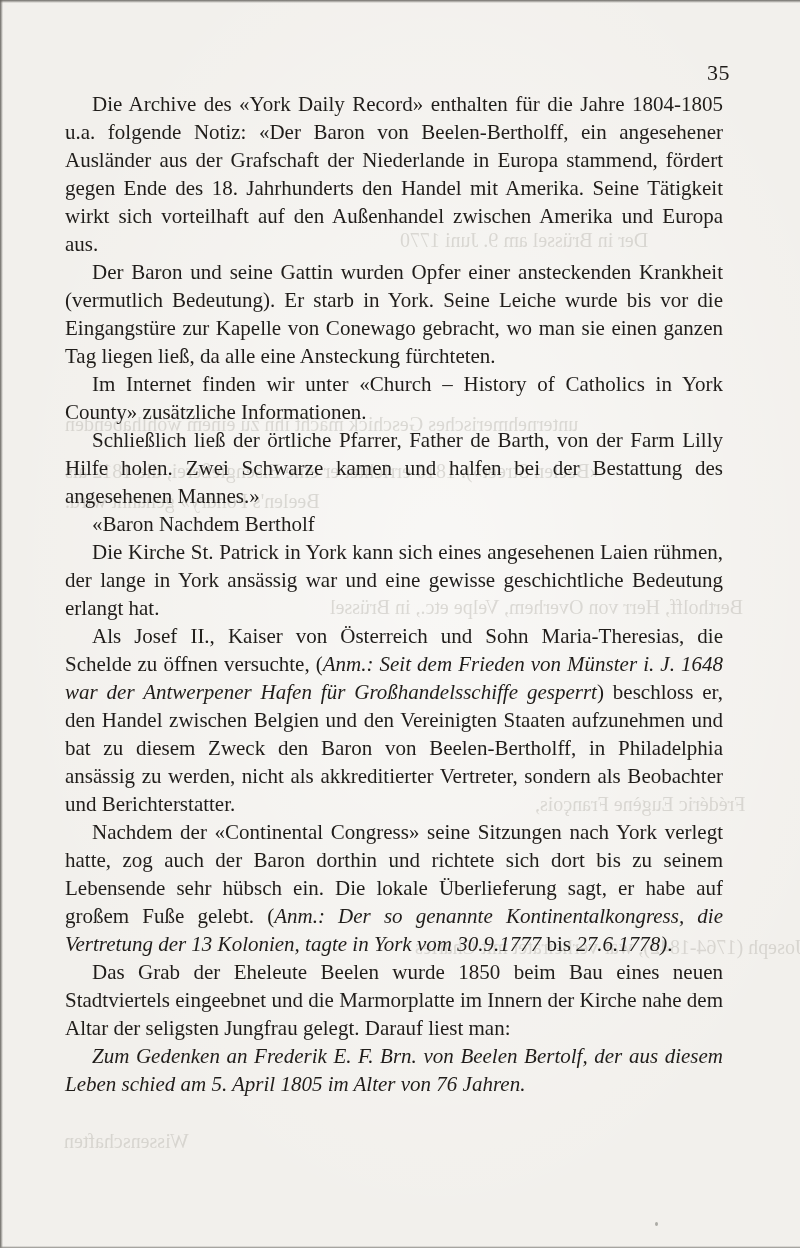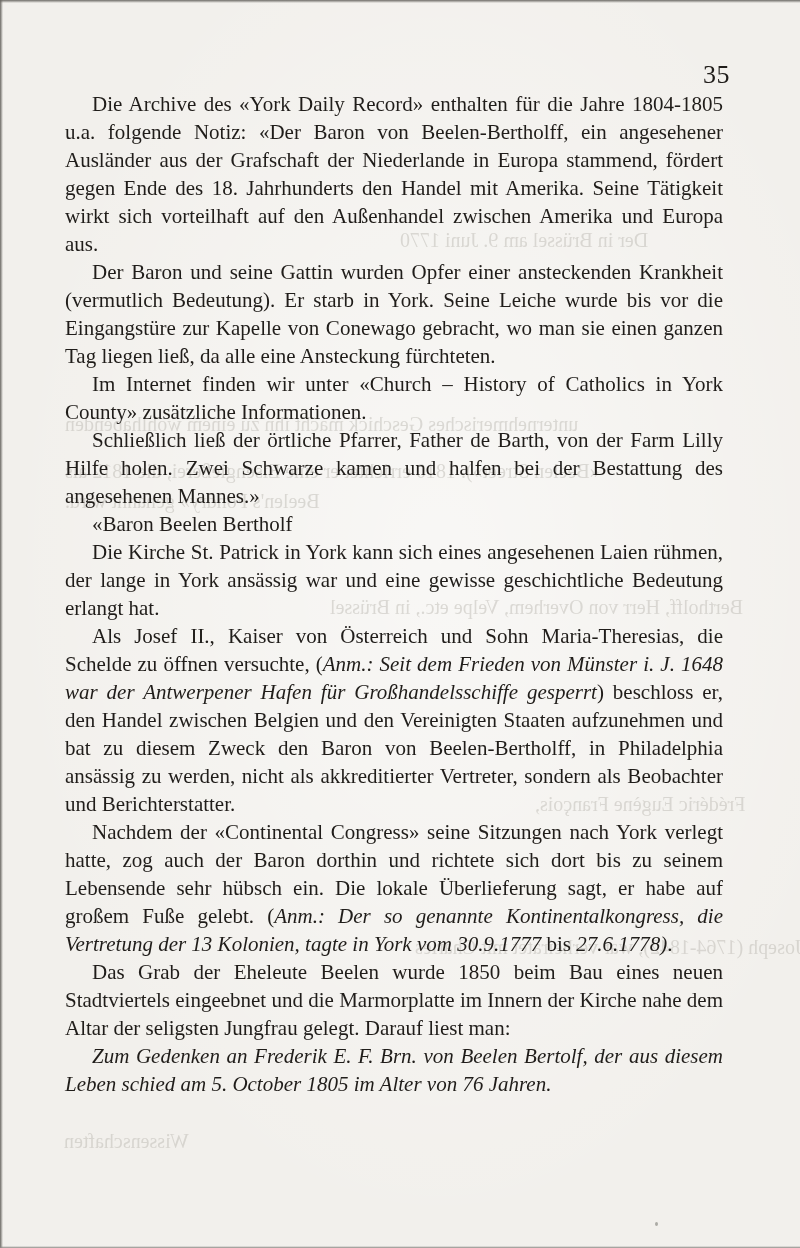--- a/index.html
+++ b/index.html
@@ -21,21 +21,21 @@
   
   .edge-top{position:absolute;left:0;top:0;width:100%;height:3px;
     background:linear-gradient(to bottom,#6f6d68,rgba(111,109,104,0));}
   .edge-left{position:absolute;left:0;top:0;width:3px;height:100%;
     background:linear-gradient(to right,#6a6863,rgba(106,104,99,0));}
   .edge-bottom{position:absolute;left:0;bottom:0;width:100%;height:2px;
     background:linear-gradient(to top,#8d8b86,rgba(141,139,134,0));}
 
   .page-number{
     position:absolute;top:60px;right:70px;
-    font-size:26px;letter-spacing:.5px;
+    font-size:22px;letter-spacing:.5px;
   }
   .body-text{
     position:absolute;left:65px;top:90px;width:658px;
     font-size:21px;line-height:28px;
     text-align:justify;
   }
   .body-text p{text-indent:27px;}
   .it{font-style:italic;}
   p.it-para{font-style:italic;}
 
@@ -81,22 +81,22 @@
   <span class="bleed b6">Joseph (1764-1842), war verheiratet mit Charles</span>
   <span class="bleed b7">Wissenschaften</span>
 
   <div class="page-number">35</div>
 
   <div class="body-text">
     <p><span>Die Archive des «York Daily Record» enthalten für die Jahre 1804-1805 u.a. folgende Notiz: «Der Baron von Beelen-Bertholff, ein angesehener Ausländer aus der Grafschaft der Niederlande in Europa stammend, fördert gegen Ende des 18. Jahrhunderts den Handel mit Amerika. Seine Tätigkeit wirkt sich vorteilhaft auf den Außenhandel zwischen Amerika und Europa aus.</span></p>
     <p><span>Der Baron und seine Gattin wurden Opfer einer ansteckenden Krankheit (vermutlich Bedeutung). Er starb in York. Seine Leiche wurde bis vor die Eingangstüre zur Kapelle von Conewago gebracht, wo man sie einen ganzen Tag liegen ließ, da alle eine Ansteckung fürchteten.</span></p>
     <p><span>Im Internet finden wir unter «Church – History of Catholics in York County» zusätzliche Informationen.</span></p>
     <p><span>Schließlich ließ der örtliche Pfarrer, Father de Barth, von der Farm Lilly Hilfe holen. Zwei Schwarze kamen und halfen bei der Bestattung des angesehenen Mannes.»</span></p>
-    <p><span>«Baron Beelen Bertholf</span></p>
+    <p><span>«Baron Nachdem Bertholf</span></p>
     <p><span>Die Kirche St. Patrick in York kann sich eines angesehenen Laien rühmen, der lange in York ansässig war und eine gewisse geschichtliche Bedeutung erlangt hat.</span></p>
     <p><span>Als Josef II., Kaiser von Österreich und Sohn Maria-Theresias, die Schelde zu öffnen versuchte, (</span><span class="it">Anm.: Seit dem Frieden von Münster i. J. 1648 war der Antwerpener Hafen für Großhandelsschiffe gesperrt</span><span>) beschloss er, den Handel zwischen Belgien und den Vereinigten Staaten aufzunehmen und bat zu diesem Zweck den Baron von Beelen-Bertholff, in Philadelphia ansässig zu werden, nicht als akkreditierter Vertreter, sondern als Beobachter und Berichterstatter.</span></p>
     <p><span>Nachdem der «Continental Congress» seine Sitzungen nach York verlegt hatte, zog auch der Baron dorthin und richtete sich dort bis zu seinem Lebensende sehr hübsch ein. Die lokale Überlieferung sagt, er habe auf großem Fuße gelebt. (</span><span class="it">Anm.: Der so genannte Kontinentalkongress, die Vertretung der 13 Kolonien, tagte in York vom 30.9.1777</span><span> bis </span><span class="it">27.6.1778)</span><span>.</span></p>
     <p><span>Das Grab der Eheleute Beelen wurde 1850 beim Bau eines neuen Stadtviertels eingeebnet und die Marmorplatte im Innern der Kirche nahe dem Altar der seligsten Jungfrau gelegt. Darauf liest man:</span></p>
-    <p class="it-para"><span>Zum Gedenken an Frederik E. F. Brn. von Beelen Bertolf, der aus diesem Leben schied am 5. October 1805 im Alter von 76 Jahren.</span></p>
+    <p class="it-para"><span>Zum Gedenken an Frederik E. F. Brn. von Beelen Bertolf, der aus diesem Leben schied am 5. April 1805 im Alter von 76 Jahren.</span></p>
   </div>
 
   <div class="speck"></div>
 </div>
 
 </body></html>

